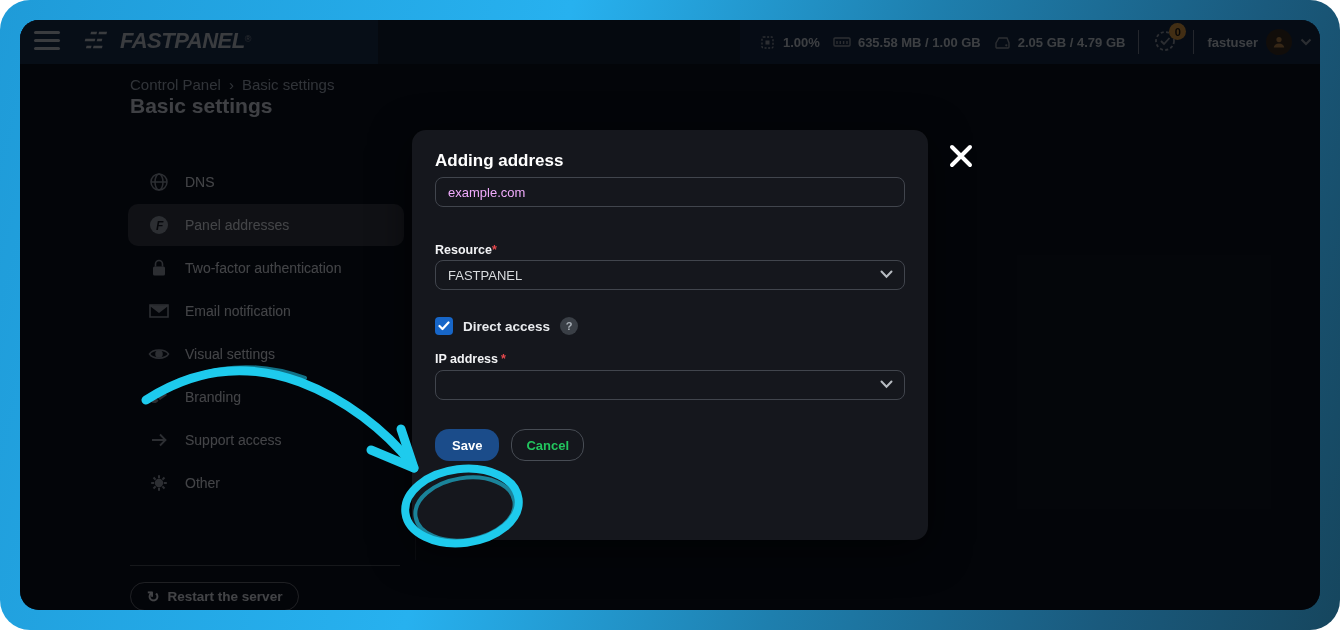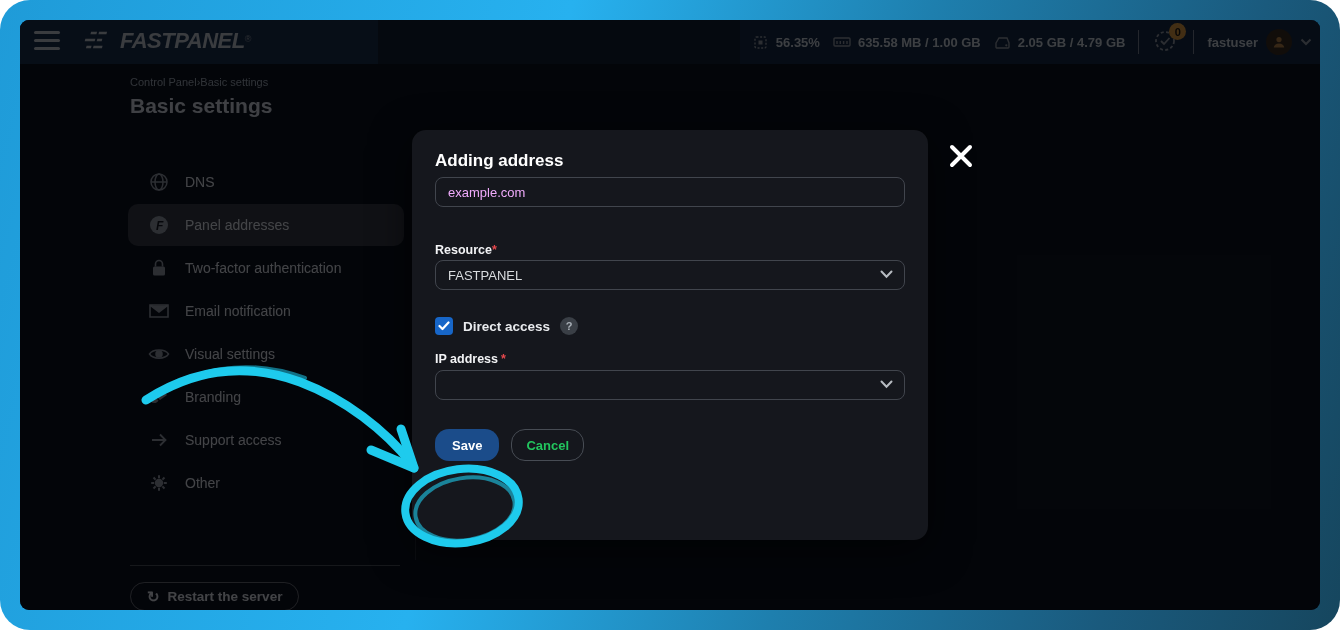--- a/index.html
+++ b/index.html
@@ -3,21 +3,21 @@
 <meta charset="utf-8">
 <style>
   * { margin:0; padding:0; box-sizing:border-box; }
   html,body { background:#ffffff; font-family:"Liberation Sans", sans-serif; }
   .frame {
     position:relative; width:1340px; height:630px;
     background:linear-gradient(105deg,#1f9bd8 0%,#27b1ef 38%,#1e7fae 62%,#1a5a7d 84%,#16465e 100%);
     border-radius:30px; overflow:hidden;
   }
   .screen {
-    position:absolute; inset:20px; border-radius:9px; overflow:hidden;
+    position:absolute; inset:20px; border-radius:19px; overflow:hidden;
     background:#0a1018;
     padding-left:32px;
   }
   
   .app { position:absolute; inset:0; z-index:1; }
   .topbar { position:absolute; top:0; left:0; right:0; height:44px; background:#0f1d2c; }
   .topbar-seg-left { position:absolute; top:0; left:0; width:358px; height:44px; background:#17304a; }
   .topbar-seg-right { position:absolute; top:0; left:720px; right:0; height:44px; background:#142940; }
   .hamburger { position:absolute; top:11px; left:14px; width:26px; height:22px; cursor:pointer; }
   .hamburger i { display:block; height:3px; background:#ccd2d8; border-radius:2px; margin:0 0 5px 0; }
@@ -26,21 +26,21 @@
   .logo-text { font-style:italic; font-weight:bold; font-size:22px; letter-spacing:-0.5px; color:#ccd2d8; }
   .logo-reg { font-size:9px; vertical-align:top; position:relative; top:-2px; color:#9aa2aa; }
   .stats { position:absolute; top:0; right:8px; height:44px; display:flex; align-items:center; gap:13px; color:#d5dde2; font-size:13px; font-weight:bold; }
   .stat { display:flex; align-items:center; gap:7px; }
   .stat svg { flex:0 0 auto; }
   .vdiv { width:1px; height:24px; background:rgba(255,255,255,0.45); }
   .tasks { position:relative; width:28px; height:28px; }
   .badge { position:absolute; top:-5px; right:-6px; min-width:17px; height:17px; border-radius:9px; background:#e8a33d; color:#14100a; font-size:11px; font-weight:bold; display:flex; align-items:center; justify-content:center; }
   .user { display:flex; align-items:center; gap:8px; cursor:pointer; }
   .avatar { width:26px; height:26px; border-radius:50%; background:#3a2c1c; display:flex; align-items:center; justify-content:center; }
-  .breadcrumb { position:absolute; top:56px; left:110px; font-size:11px; color:#a8b4bd; display:flex; gap:0; align-items:center; }
+  .breadcrumb { position:absolute; top:56px; left:110px; font-size:15px; color:#a8b4bd; display:flex; gap:8px; align-items:center; }
   .page-title { position:absolute; top:74px; left:110px; font-size:21px; font-weight:bold; color:#dde3e8; }
   .sidebar { position:absolute; top:141px; left:108px; width:276px; }
   .side-item { display:flex; align-items:center; height:42px; padding-left:20px; gap:15px; border-radius:10px; color:#edf1f4; font-size:14px; cursor:pointer; margin-bottom:1px; }
   .side-item .ic { width:22px; height:22px; color:#9aa2aa; display:flex; align-items:center; justify-content:center; }
   .side-item.active { background:rgba(255,255,255,0.18); }
   .side-sep { position:absolute; top:545px; left:110px; width:270px; height:1px; background:rgba(255,255,255,0.28); }
   .col-sep { position:absolute; top:140px; left:395px; width:1px; height:400px; background:rgba(255,255,255,0.12); }
   .restart-btn { position:absolute; top:562px; left:110px; height:29px; padding:0 16px; display:inline-flex; align-items:center; gap:8px; border:1px solid rgba(255,255,255,0.4); border-radius:15px; color:#e8ecef; font-size:13.5px; font-weight:bold; cursor:pointer; background:transparent; }
   .restart-ic { font-size:15px; line-height:1; color:#e8ecef; }
   
@@ -95,21 +95,21 @@
           </svg>
           <span class="logo-text">FASTPANEL</span>
             <span class="logo-reg">®</span>
         </div>
         <div class="stats">
           <div class="stat">
             <svg width="17" height="17" viewBox="0 0 17 17" fill="none" stroke="#9aa2aa" stroke-width="1.4" stroke-dasharray="2 1.6">
                 <rect x="3" y="3" width="11" height="11" rx="1.5"></rect>
                 <rect x="6.5" y="6.5" width="4" height="4" fill="#9aa2aa" stroke="none"></rect>
               </svg>
-            <span>56.35%</span>
+            <span>1.00%</span>
           </div>
           <div class="stat">
             <svg width="18" height="14" viewBox="0 0 18 14" fill="none" stroke="#9aa2aa" stroke-width="1.4">
                 <rect x="1" y="3" width="16" height="8" rx="1"></rect>
                 <path d="M4 6v3 M7.3 6v3 M10.6 6v3 M14 6v3"></path>
               </svg>
             <span>635.58 MB / 1.00 GB</span>
           </div>
           <div class="stat">
             <svg width="17" height="15" viewBox="0 0 17 15" fill="#9aa2aa">

